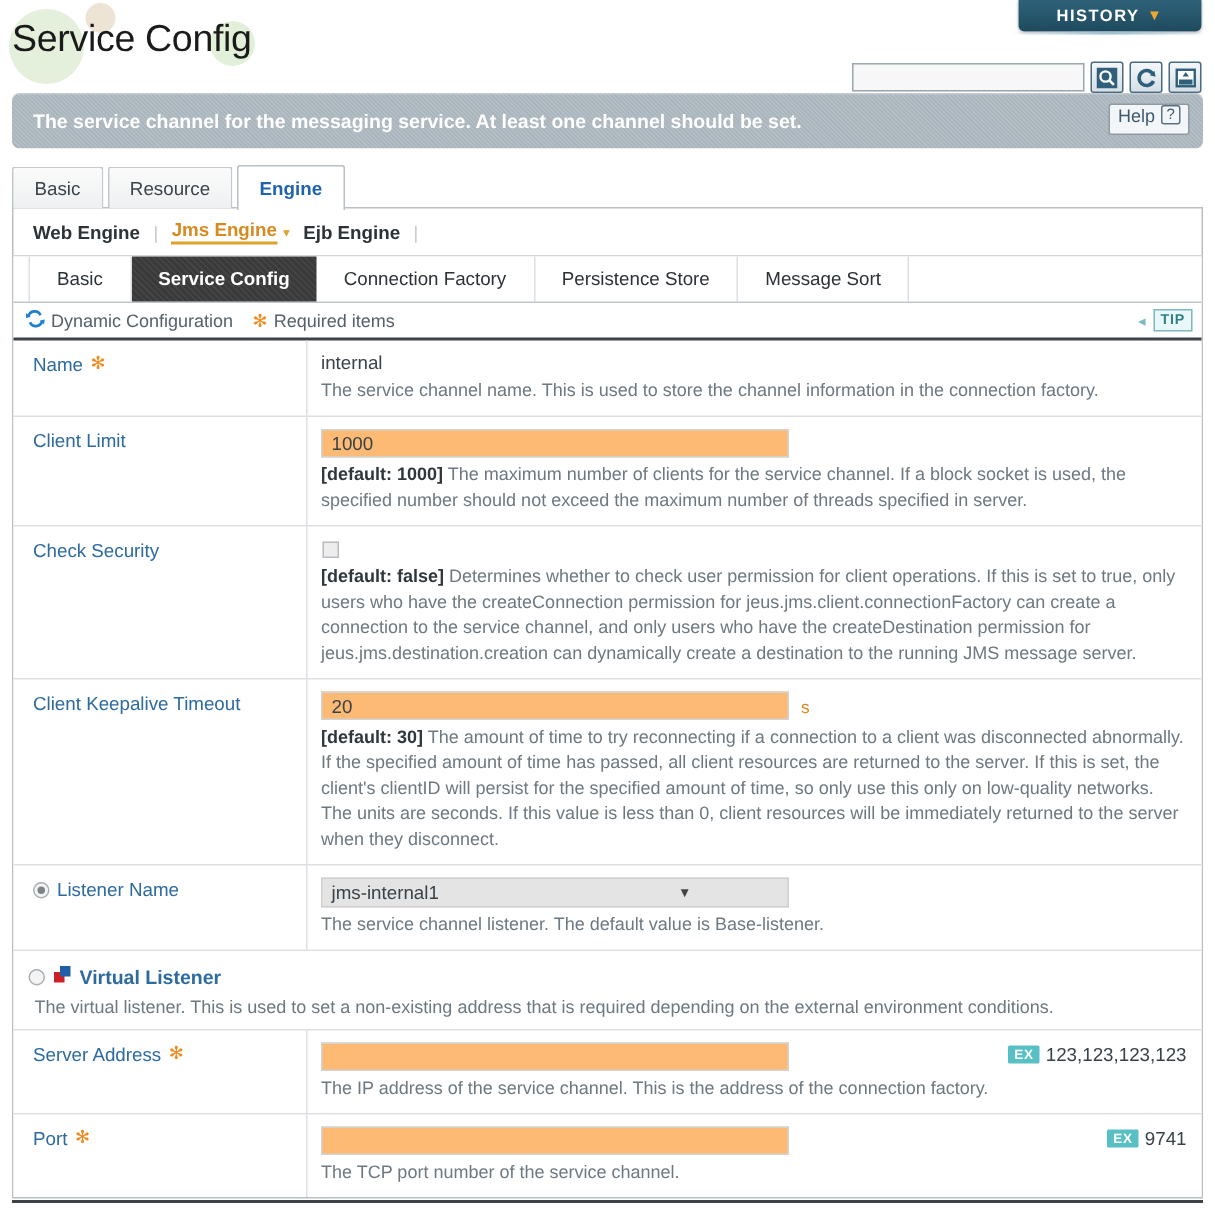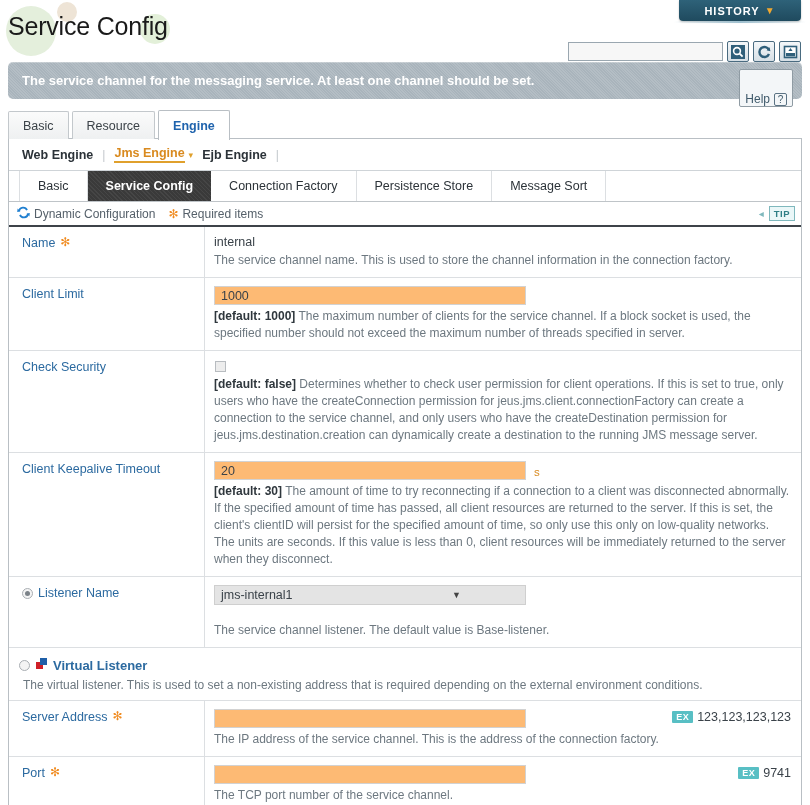--- a/index.html
+++ b/index.html
@@ -58,23 +58,23 @@
   .banner {
     margin:0 8px; height:37px; border-radius:5px;
     background-color:#a9b4bc;
     background-image:
       repeating-linear-gradient(45deg, rgba(255,255,255,.13) 0 1px, rgba(0,0,0,0) 1px 2px);
     display:flex; align-items:center; position:relative;
     box-shadow: inset 0 1px 0 rgba(255,255,255,.28);
   }
   .banner-text { color:#fff; font-size:13px; font-weight:bold; margin-left:14px; }
   .help-btn {
-    position:absolute; right:9px; top:7px; height:38px;
+    position:absolute; right:9px; top:7px; height:21px;
     border:1px solid #8f9ba3; background:#f3f6f8; border-radius:2px;
-    display:flex; align-items:flex-end; gap:4px; padding:0 5px;
+    display:flex; align-items:flex-start; gap:4px; padding:0 5px;
     color:#3f5a6b; font-size:12px; cursor:pointer;
   }
   .help-q {
     width:13px; height:13px; border:1px solid #5b7384; border-radius:2px;
     font-size:10px; line-height:11px; text-align:center; color:#3f5a6b;
   }
 
   
   .tabs1 { margin:10px 0 0 8px; display:flex; align-items:flex-end; height:30px; position:relative; z-index:2; }
   .tab1 {
@@ -141,21 +141,21 @@
   .static-val { font-size:12.5px; color:#3a4249; margin-bottom:3px; }
   .desc { font-size:12px; color:#6d7880; line-height:17px; }
   .desc b { color:#2f373d; font-weight:bold; }
   .txt-input {
     width:312px; height:19px; background:#fdba74; border:1px solid #d2d2d2;
     font-size:12.5px; color:#3a4249; padding:0 6px; margin-bottom:3px;
     font-family:"Liberation Sans", sans-serif;
   }
   .unit { color:#d98a1f; font-size:11.5px; margin-left:8px; }
   .chk { width:11px; height:11px; border:1px solid #b8bcc0; background:#ededed; display:block; margin:2px 0 4px 1px; }
-  .sel-wrap { position:relative; width:254px; margin-bottom:17px; }
+  .sel-wrap { position:relative; width:254px; margin-bottom:3px; }
   .sel {
     width:312px; height:20px; background:#e4e4e4; border:1px solid #cfcfcf;
     font-size:12.5px; color:#3a4249; padding:0 20px 0 6px;
     display:flex; align-items:center;
   }
   .sel-caret { position:absolute; right:7px; top:5px; font-size:9px; color:#444; }
   .radio {
     width:11px; height:11px; border:1px solid #a9aeb3; border-radius:50%;
     background:#f4f4f4; position:relative; flex:0 0 11px; margin-top:2px;
   }

